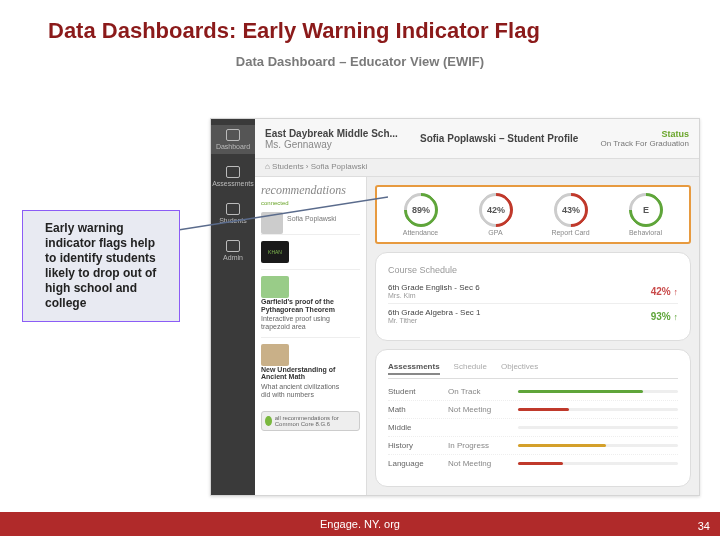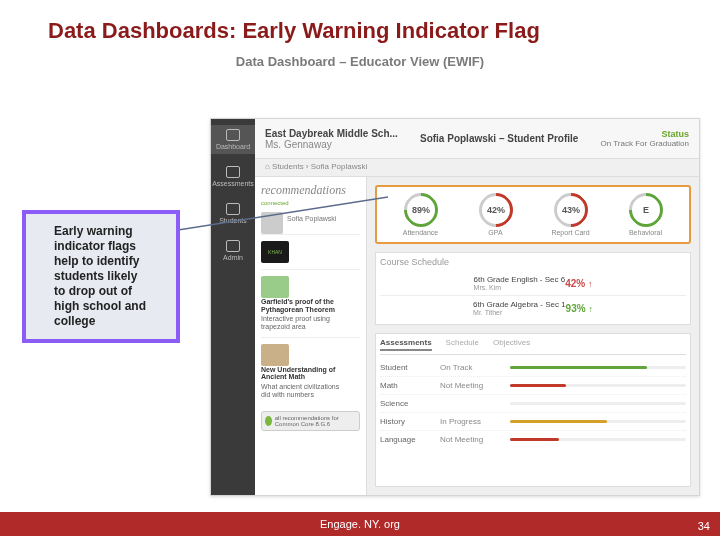--- a/index.html
+++ b/index.html
@@ -1,21 +1,21 @@
 <!DOCTYPE html>
 <html><head>
 <meta charset="utf-8">
 <style>
 *{box-sizing:border-box;margin:0;padding:0;font-family:Arial,Helvetica,sans-serif}
 body{width:720px;height:540px;background:#fff;position:relative;overflow:hidden}
 
 .slide-title{font-size:22px;font-weight:bold;color:#8b1a1a;padding:18px 0 0 48px}
 .subtitle{font-size:13px;font-weight:bold;color:#7a7a7a;text-align:center;margin-top:10px}
 
-.callout{position:absolute;left:22px;top:210px;width:158px;background:#e8eaf2;border:4px solid #8b5cf6;padding:10px 28px;font-size:12px;font-weight:bold;color:#222;line-height:1.25;z-index:20}
+.callout{position:absolute;left:22px;top:210px;width:158px;background:#e8eaf2;border:1px solid #8b5cf6;padding:10px 22px;font-size:12px;font-weight:bold;color:#222;line-height:1.25;z-index:20}
 .callout-line{position:absolute;z-index:19;pointer-events:none}
 
 .dash-wrap{position:absolute;left:210px;top:118px;width:490px;height:378px;background:#e9e9e9;border:1px solid #d5d5d5;box-shadow:0 1px 3px rgba(0,0,0,.15)}
 
 .sidebar{position:absolute;left:0;top:0;width:44px;height:100%;background:#3a3a3a;color:#aaa;display:flex;flex-direction:column;align-items:center;padding-top:6px;gap:8px}
 .sb-item{width:100%;text-align:center;font-size:7px;color:#bbb;padding:4px 0;cursor:pointer}
 .sb-item.active{background:#555}
 .sb-ic{display:block;margin:0 auto 2px;width:14px;height:12px;border:1px solid #bbb;border-radius:2px}
 
 .main{position:absolute;left:44px;top:0;right:0;bottom:0;display:flex;flex-direction:column}
@@ -47,23 +47,23 @@
 
 .gauges{background:#fff;border:2px solid #e79a3f;border-radius:3px;padding:6px;display:flex;justify-content:space-around}
 .g{width:58px;text-align:center}
 .g .ring{width:34px;height:34px;border-radius:50%;border:3px solid #ccc;margin:0 auto 2px;display:flex;align-items:center;justify-content:center;font-size:9px;font-weight:bold;color:#555;position:relative}
 .g .ring.green{border-top-color:#5fa53a;border-right-color:#5fa53a;border-bottom-color:#5fa53a;transform:rotate(45deg)}
 .g .ring.green span{transform:rotate(-45deg)}
 .g .ring.red{border-top-color:#c0392b;border-right-color:#c0392b;transform:rotate(45deg)}
 .g .ring.red span{transform:rotate(-45deg)}
 .g .lbl{font-size:7px;color:#888}
 
-.panel{background:#fff;border:1px solid #ddd;border-radius:0;padding:4px}
+.panel{background:#fff;border:1px solid #ddd;border-radius:12px;padding:12px}
 .panel-hd{font-size:9px;color:#999;margin-bottom:4px}
-.sched-row{display:flex;justify-content:center;align-items:center;border-top:1px solid #eee;padding:4px 0}
+.sched-row{display:flex;justify-content:space-between;align-items:center;border-top:1px solid #eee;padding:4px 0}
 .sched-row:first-of-type{border-top:none}
 .sched-left{font-size:8px;color:#444}
 .sched-left small{display:block;font-size:7px;color:#999}
 .sched-pct{font-size:10px;font-weight:bold}
 .sched-pct .arr{font-size:9px}
 .pct-red{color:#c94a4a}
 .pct-green{color:#5fa53a}
 
 .tabs{display:flex;gap:14px;font-size:8px;color:#aaa;border-bottom:1px solid #ddd;padding-bottom:3px;margin-bottom:4px}
 .tabs .t.active{color:#555;font-weight:bold;border-bottom:2px solid #888;padding-bottom:2px}
@@ -179,21 +179,21 @@
                 </div>
               </div>
               <div class="assess-row">
                 <div class="a-sub">Math</div>
                 <div class="a-stat">Not Meeting</div>
                 <div class="a-bar">
                   <div class="fill" style="width:32%;background:#c0392b"></div>
                 </div>
               </div>
               <div class="assess-row">
-                <div class="a-sub">Science</div>
+                <div class="a-sub">Middle</div>
                 <div class="a-stat"></div>
                 <div class="a-bar">
                   <div class="fill" style="width:0%;background:#ddd"></div>
                 </div>
               </div>
               <div class="assess-row">
                 <div class="a-sub">History</div>
                 <div class="a-stat">In Progress</div>
                 <div class="a-bar">
                   <div class="fill" style="width:55%;background:#d4a02a"></div>

